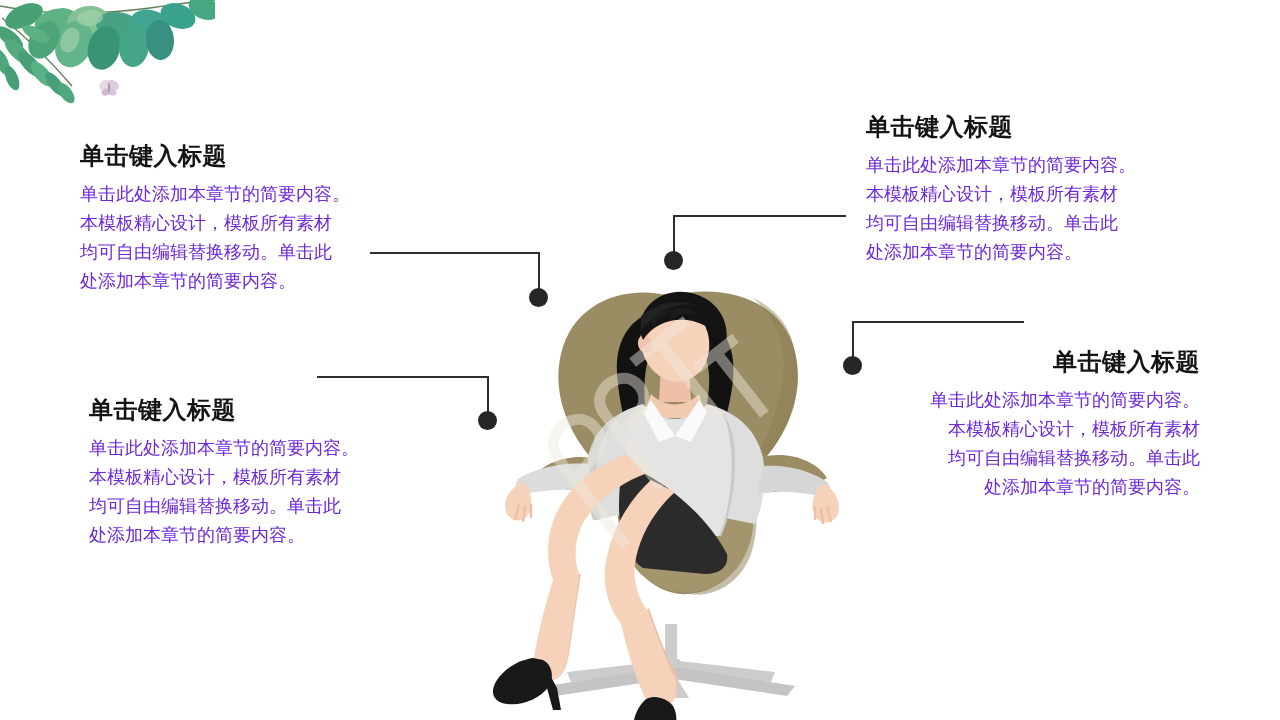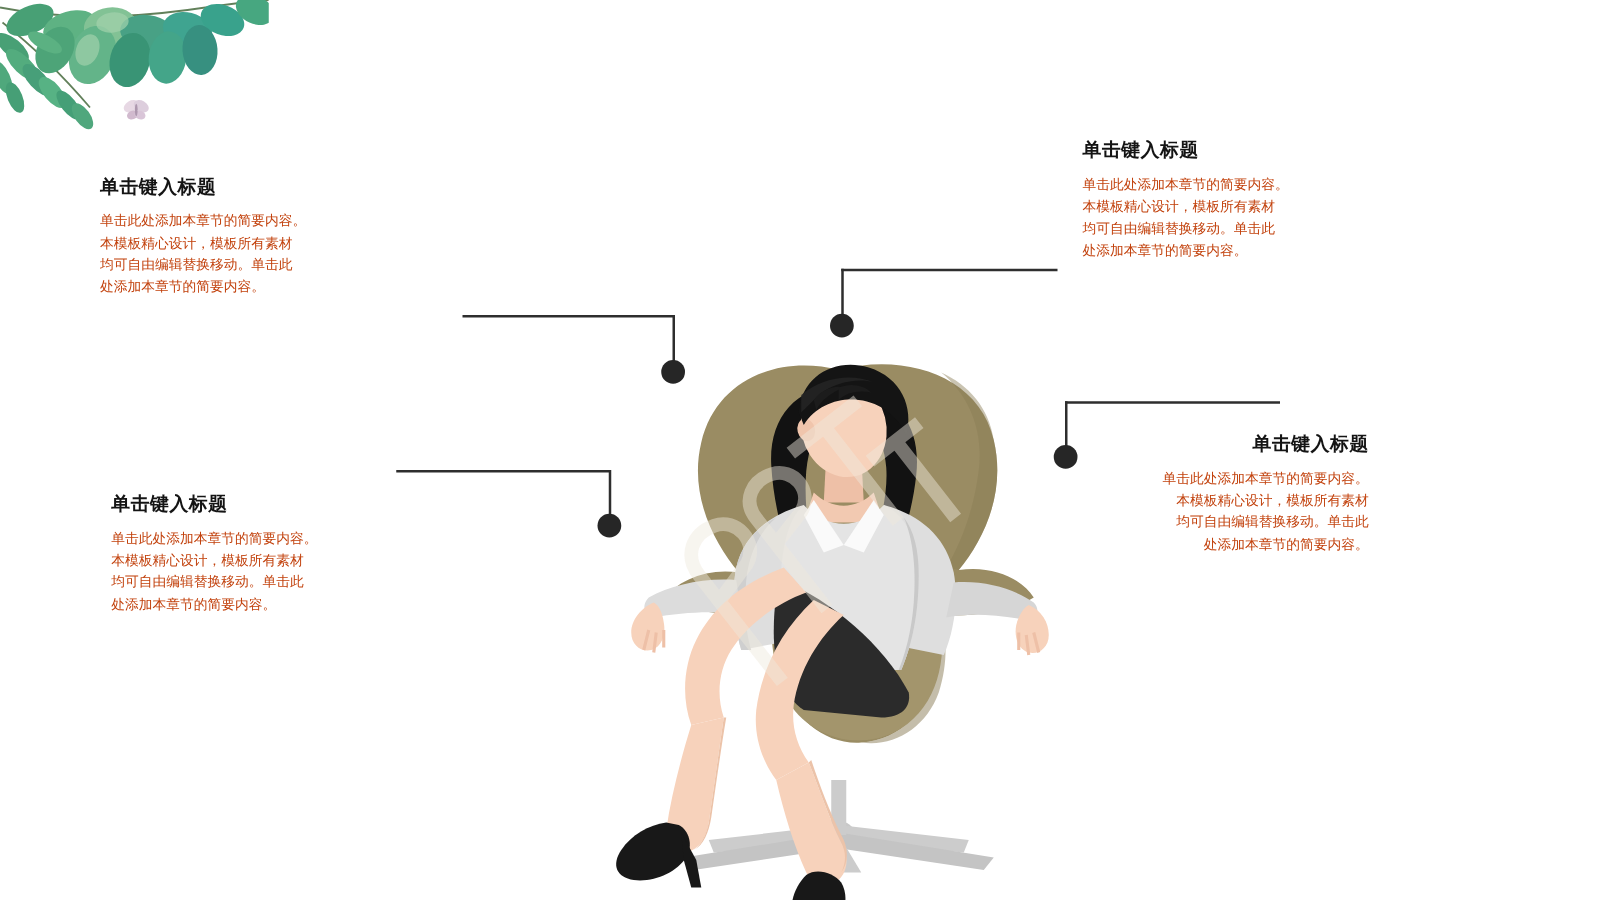--- a/index.html
+++ b/index.html
@@ -34,30 +34,30 @@
   .conn-dot {
     position:absolute;
     width:19px; height:19px;
     border-radius:50%;
     background:#262626;
   }
 
   
   .txt-block { position:absolute; }
   .txt-title {
-    font-size:15px;
+    font-size:24px;
     font-weight:bold;
     color:#141414;
     letter-spacing:0.5px;
     line-height:1.25;
     white-space:nowrap;
   }
   .txt-body {
-    font-size:11px;
-    color:#c2410c;
+    font-size:18px;
+    color:#6d28d9;
     line-height:1.62;
     margin-top:9px;
   }
   .txt-body div { white-space:nowrap; }
   .align-right { text-align:right; }
   .align-right .txt-body div { text-align:right; }
 
   
   #block-tl { left:80px;  top:141px; }
   #block-bl { left:89px;  top:395px; }

